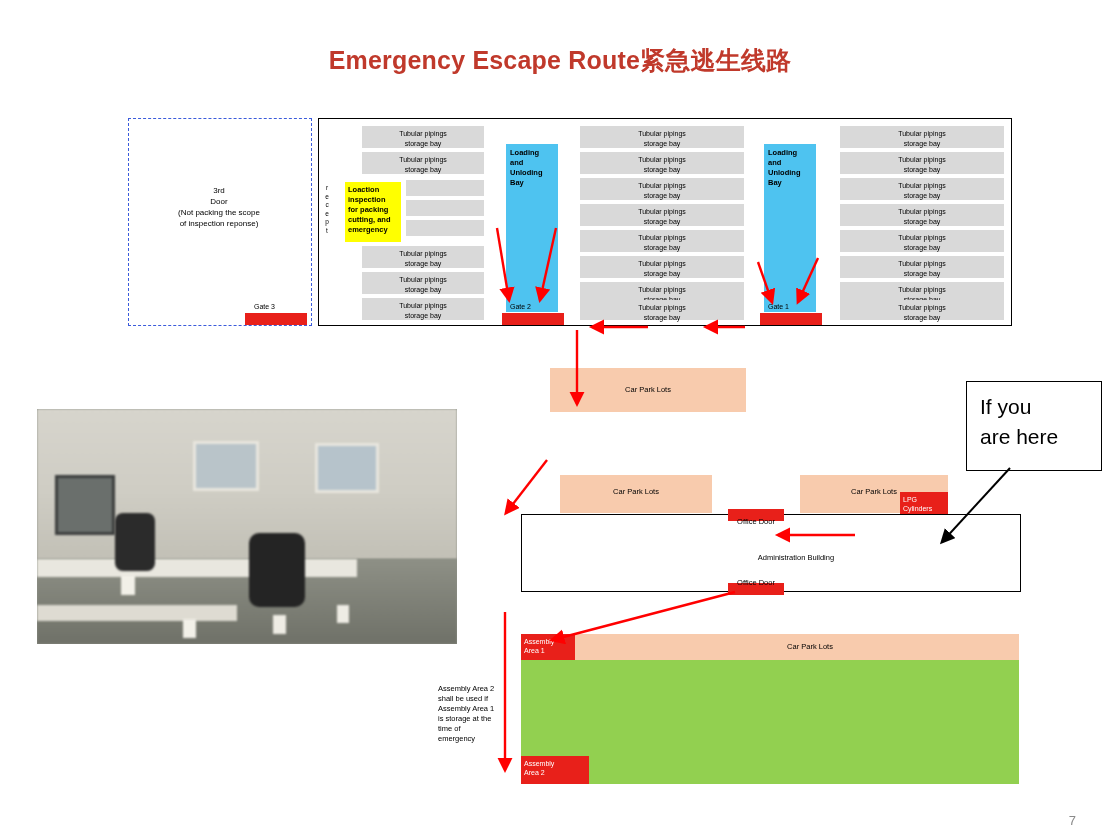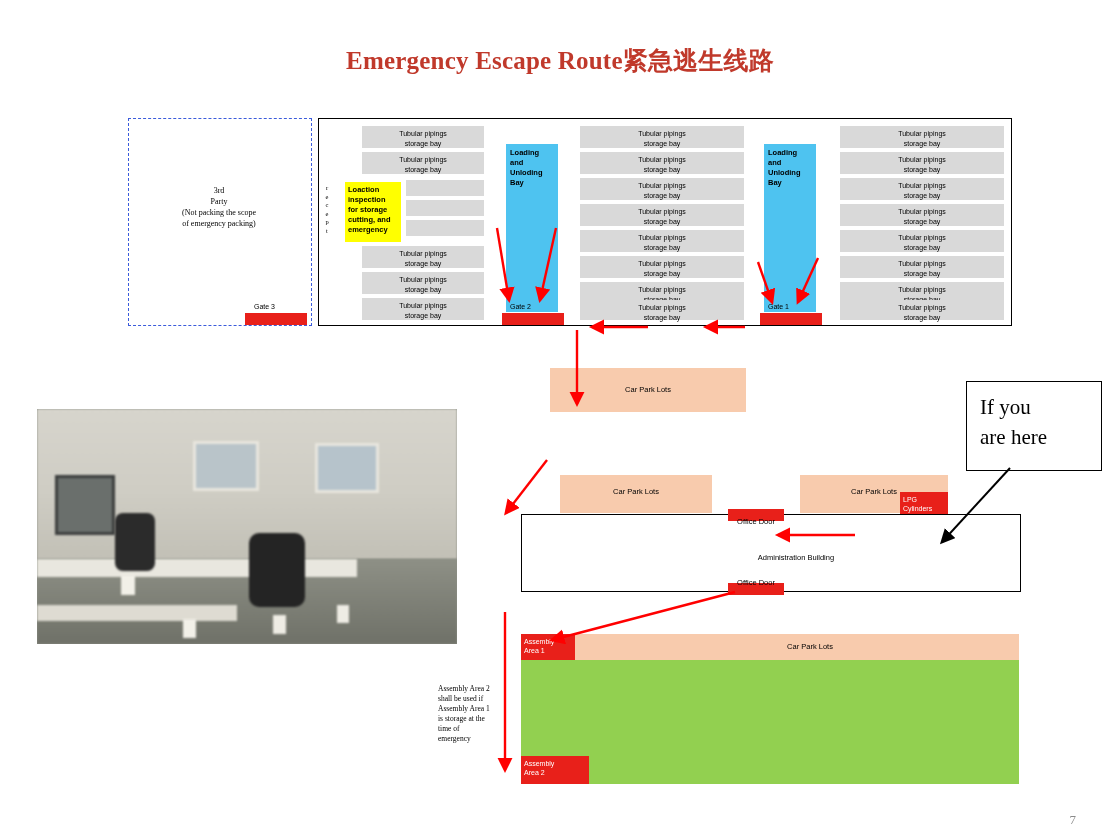--- a/index.html
+++ b/index.html
@@ -2,21 +2,21 @@
 <html><head>
 <meta charset="utf-8">
 <style>
   html,body{margin:0;padding:0;}
   body{
     width:1120px;height:840px;position:relative;
     background:#ffffff;
     font-family:"Liberation Sans", sans-serif;
     overflow:hidden;
   }
-  .abs{position:absolute;font-family:Liberation Serif, serif;}
+  .abs{position:absolute;}
 
   
   #title{
     top:44px;left:0;width:1120px;text-align:center;
     color:#c0392b;font-size:25px;font-weight:bold;
     letter-spacing:.2px;
   }
 
   
   #third-party{
@@ -110,40 +110,40 @@
   #assembly-note{left:438px;top:684px;width:70px;font-size:7.5px;line-height:10px;color:#000;}
 </style>
 </head>
 <body>
 
 <div class="abs" id="title">Emergency Escape Route紧急逃生线路</div>
 
 <div class="abs" id="third-party"></div>
 <div class="abs" id="third-party-label">
   <div>3rd</div>
-  <div>Party</div>
+  <div>Door</div>
   <div>(Not packing the scope</div>
-  <div>of emergency packing)</div>
+  <div>of inspection reponse)</div>
 </div>
 
 <div class="abs" id="warehouse"></div>
 
 <div class="abs" id="recep">
   <div>r</div>
   <div>e</div>
   <div>c</div>
   <div>e</div>
   <div>p</div>
   <div>t</div>
 </div>
 
 <div class="yellowbox" style="left:345px;top:182px;width:56px;height:60px;">
   <div>Loaction</div>
   <div>inspection</div>
-  <div>for storage</div>
+  <div>for packing</div>
   <div>cutting, and</div>
   <div>emergency</div>
 </div>
 
 <div class="bay" style="left:362px;top:126px;width:122px;height:22px;">
   <div>Tubular pipings</div>
   <div>storage bay</div>
 </div>
 <div class="bay" style="left:362px;top:152px;width:122px;height:22px;">
   <div>Tubular pipings</div>

